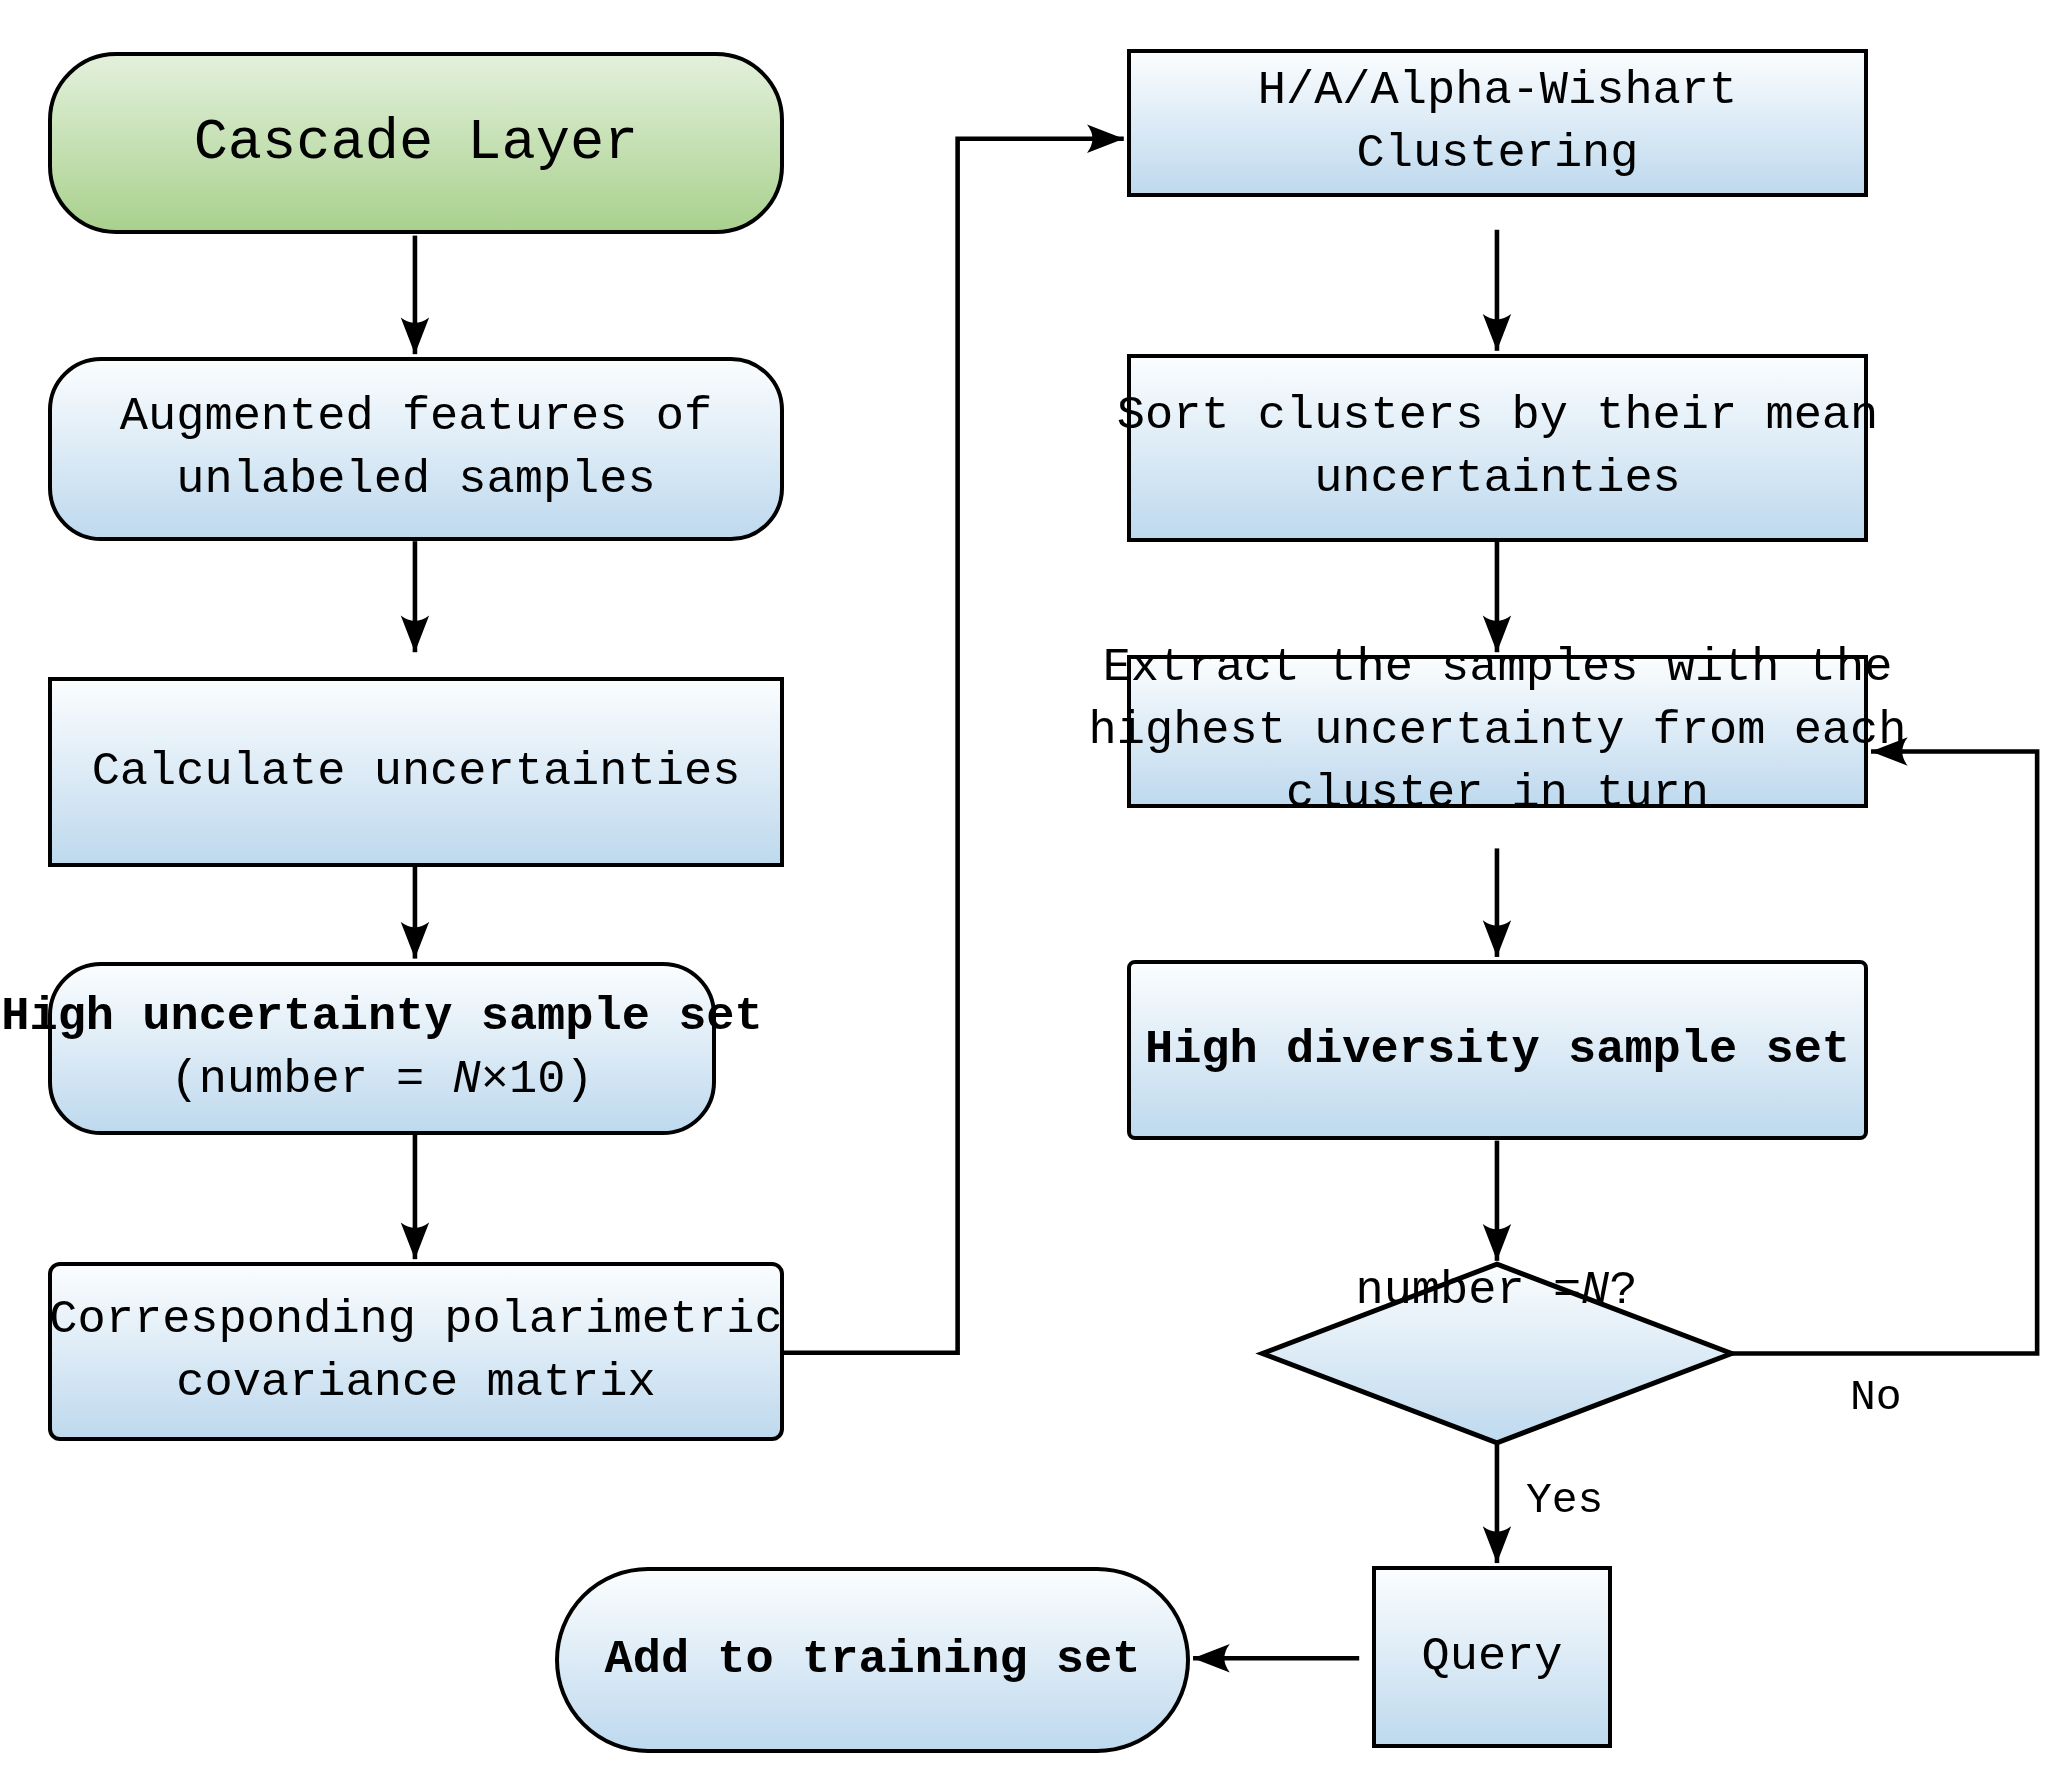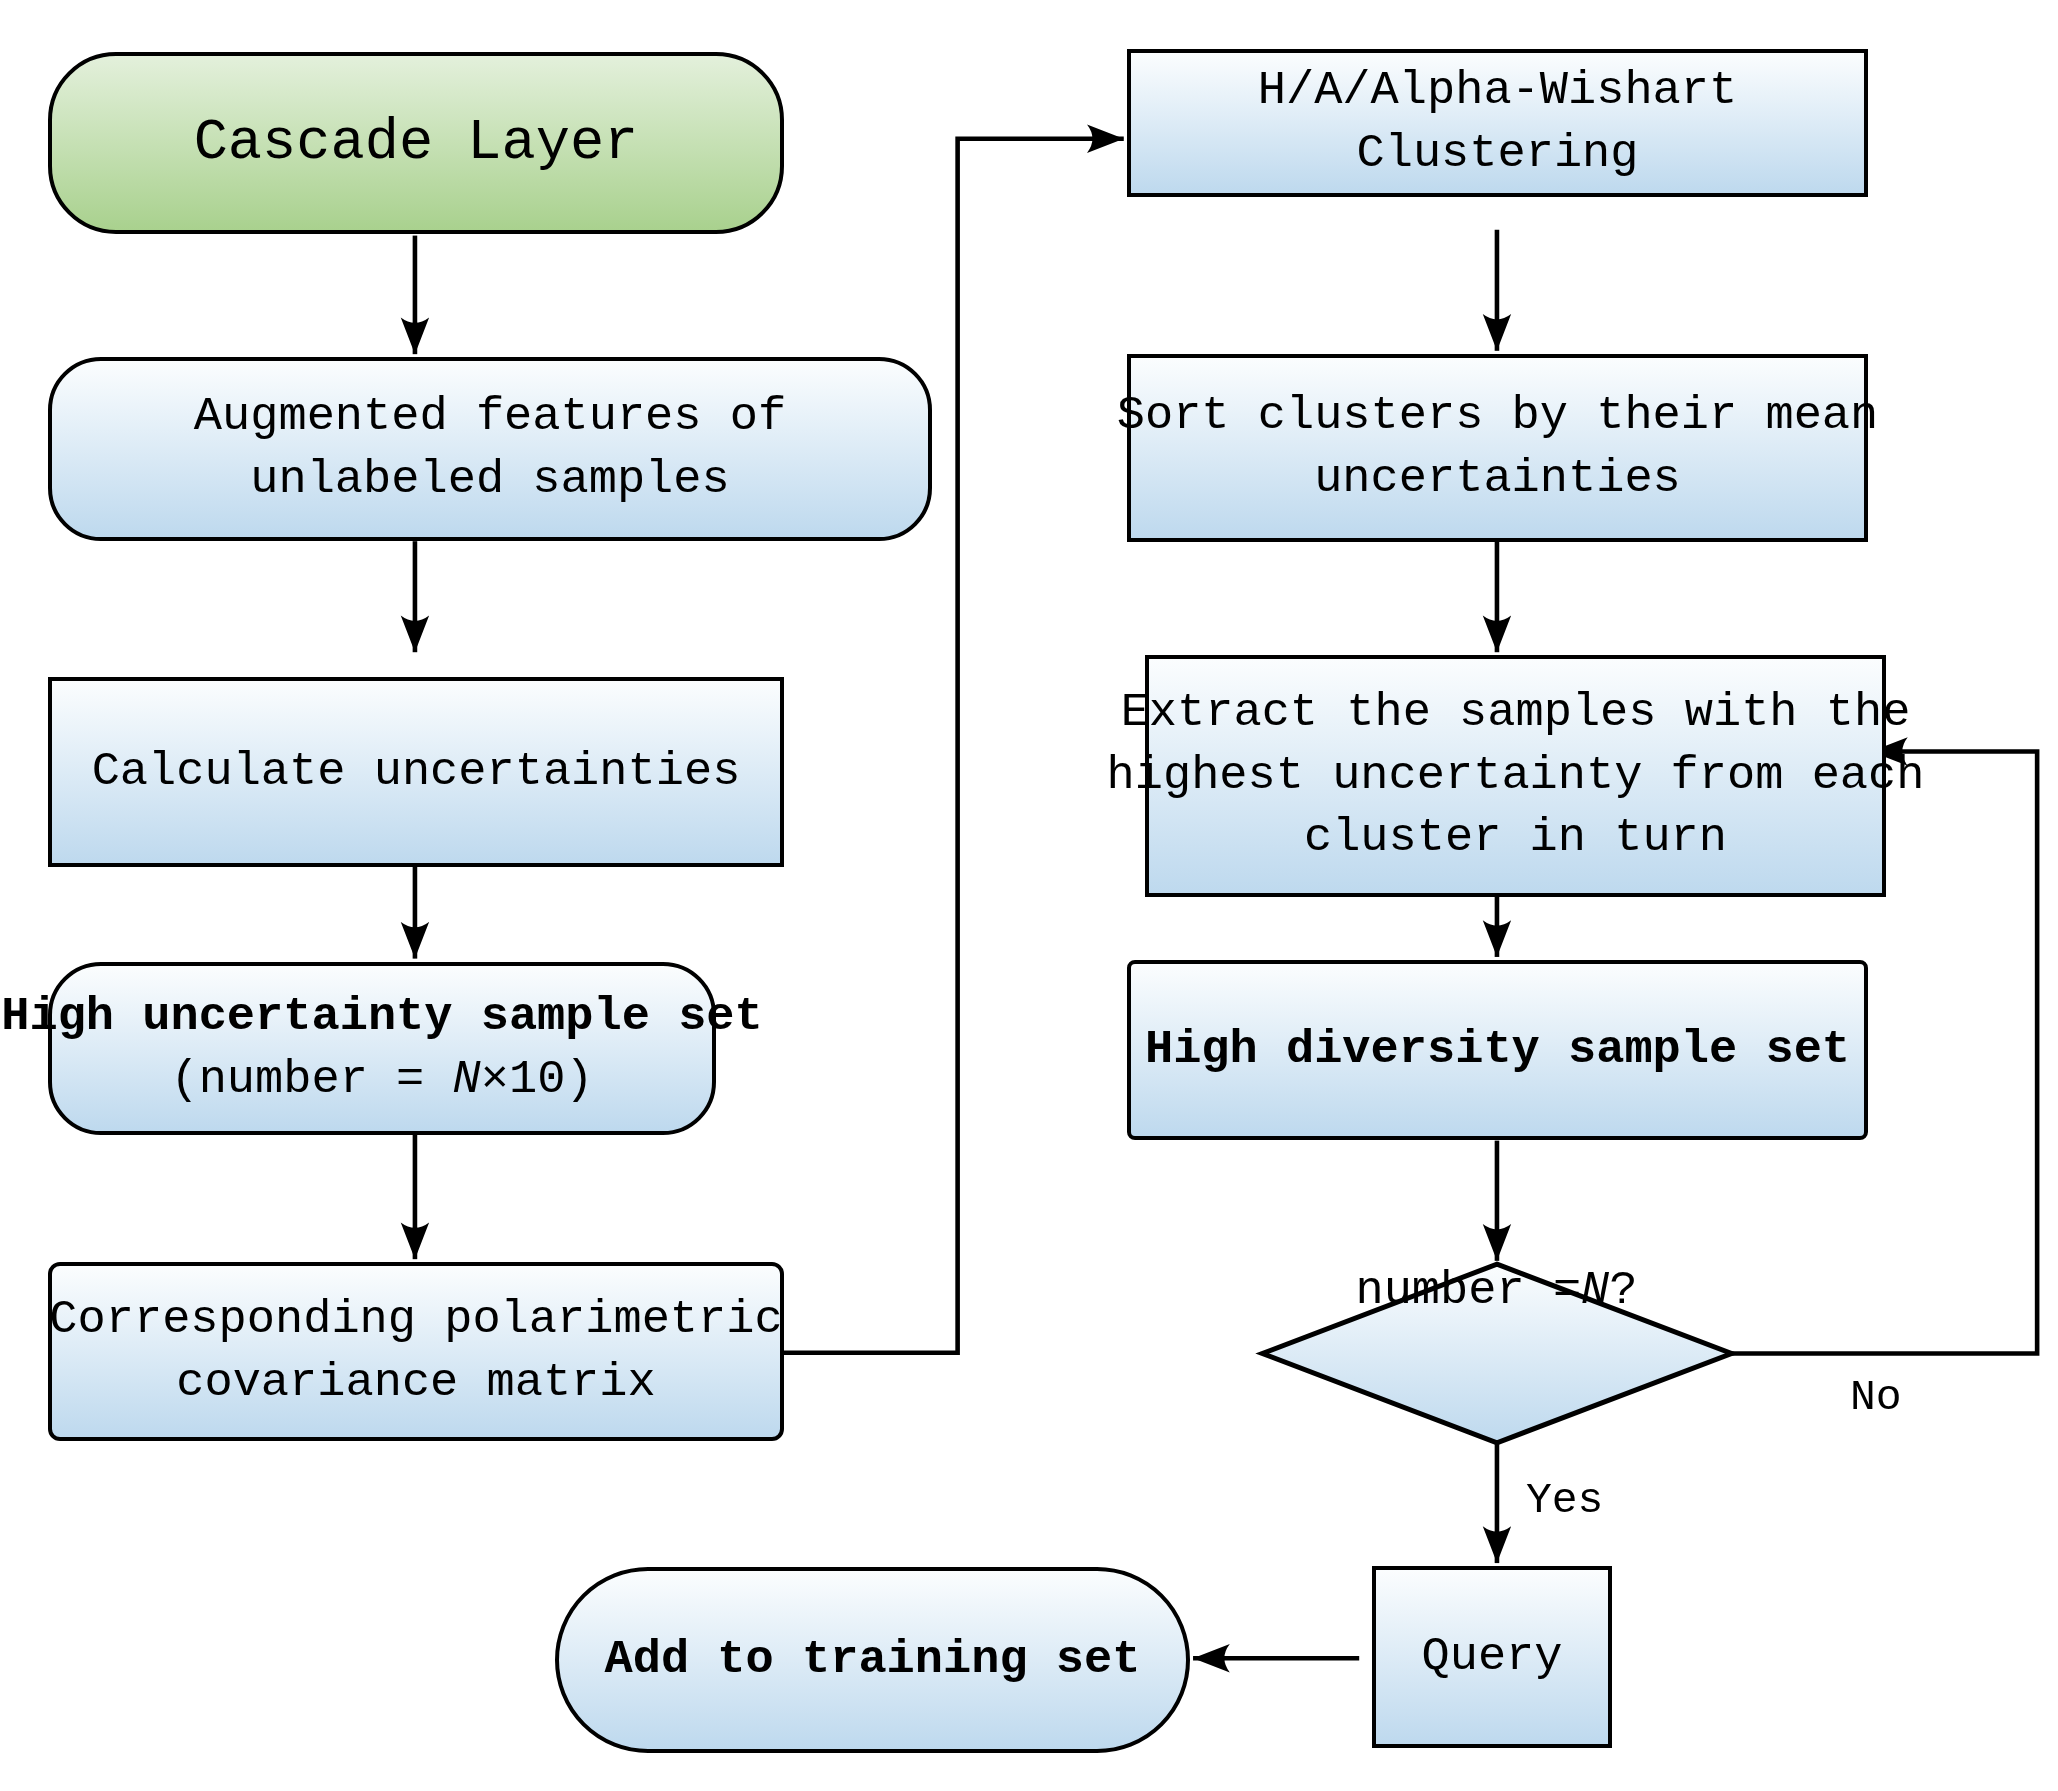--- a/index.html
+++ b/index.html
@@ -27,28 +27,28 @@
   }
   .node .line{white-space:nowrap;}
   .bold{font-weight:bold;}
   .it{font-style:italic;}
 
   .n-cascade{
     left:48px;top:52px;width:736px;height:182px;border-radius:68px;
     background:linear-gradient(180deg,var(--c-start-top,#e3f0db) 0%,var(--c-start-bottom,#a9d18e) 100%);
     font-size:57px;
   }
-  .n-augmented{left:48px;top:357px;width:884px;height:184px;border-radius:53px;}
+  .n-augmented{left:48px;top:357px;width:736px;height:184px;border-radius:53px;}
   .n-calculate{left:48px;top:677px;width:736px;height:190px;}
   .n-highunc{left:48px;top:962px;width:668px;height:173px;border-radius:53px;}
   .n-covariance{left:48px;top:1262px;width:736px;height:179px;border-radius:12px;}
 
   .n-clustering{left:1127px;top:49px;width:741px;height:148px;}
   .n-sort{left:1127px;top:354px;width:741px;height:188px;}
-  .n-extract{left:1127px;top:655px;width:741px;height:242px;margin-left:18px;}
+  .n-extract{left:1127px;top:655px;width:741px;height:153px;}
   .n-highdiv{left:1127px;top:960px;width:741px;height:180px;border-radius:8px;}
   .n-query{left:1372px;top:1566px;width:240px;height:182px;}
   .n-addtrain{left:555px;top:1567px;width:635px;height:186px;border-radius:94px;}
 
   .free-label{
     position:absolute;z-index:2;font-size:43px;line-height:1;white-space:nowrap;
   }
   .lbl-yes{left:1526px;top:1479px;}
   .lbl-no{left:1850px;top:1376px;}
 

